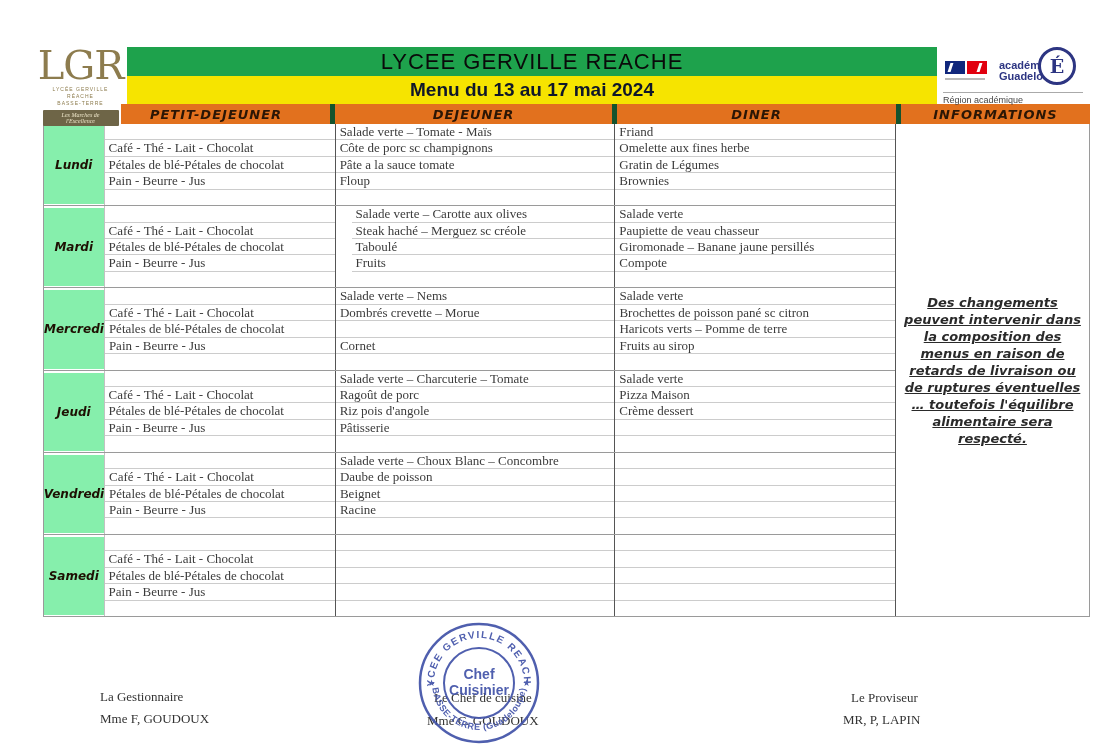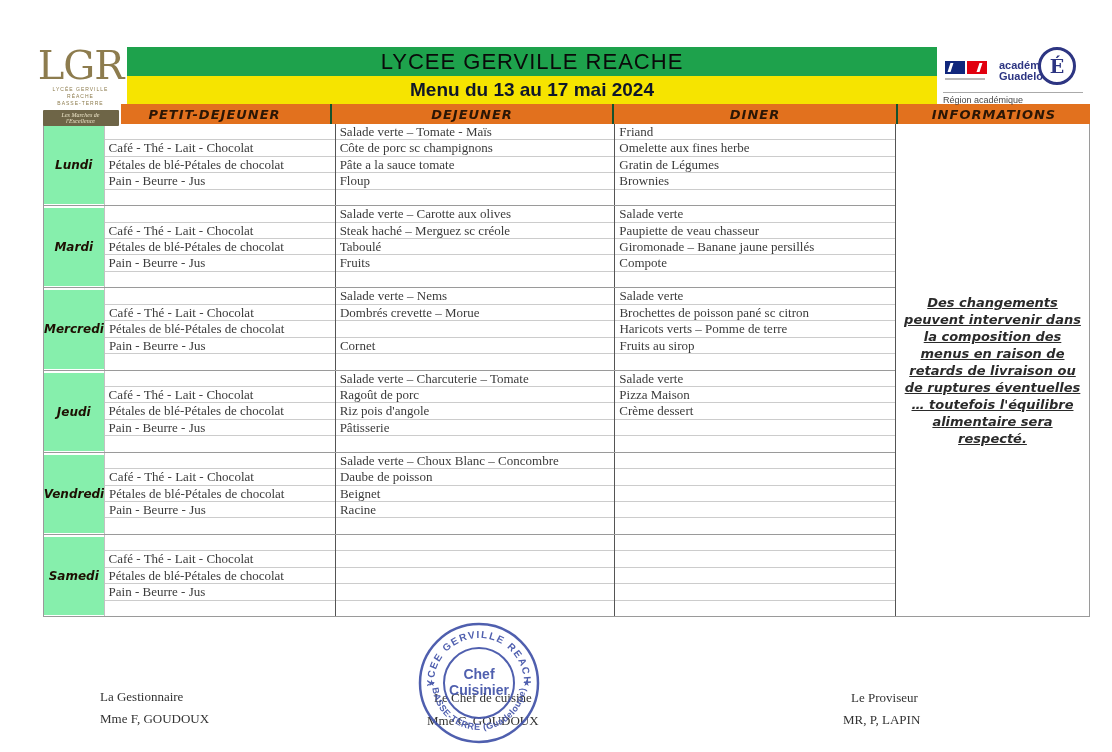--- a/index.html
+++ b/index.html
@@ -38,21 +38,21 @@
            font-family:"DejaVu Serif",serif;font-weight:bold;font-size:19px;color:#2d3582;}
   .acad-div{position:absolute;left:2px;top:45px;width:140px;height:1px;background:#aaa;}
   .region{position:absolute;left:2px;top:48px;font-family:"Liberation Sans",sans-serif;font-size:9px;color:#444;}
 
   
   .script{font-family:"DejaVu Sans",sans-serif;font-style:italic;font-weight:bold;}
   .menu-table{position:absolute;left:43px;top:104px;width:1047px;}
   .header-row{display:flex;height:20px;background:#E2711E;box-sizing:border-box;}
   .hcell{box-sizing:border-box;display:flex;align-items:center;justify-content:center;
          font-size:13px;color:#2b1605;letter-spacing:1px;}
-  .hcell + .hcell{border-left:2px solid #14532d;}
+  .hcell + .hcell{border-left:5px solid #14532d;}
   .tbody{position:relative;width:1047px;height:493px;box-sizing:border-box;
          border:1px solid #9a9a9a;border-top:none;}
   .rows{position:absolute;left:0;top:0;width:852px;height:100%;display:flex;flex-direction:column;}
   .day-row{flex:1;display:flex;box-sizing:border-box;border-bottom:1px solid #9a9a9a;}
   .day-row:last-child{border-bottom:none;}
   .day-label{width:60px;box-sizing:border-box;background:#86efac;border-top:2px solid #fff;border-bottom:1px solid #fff;
              display:flex;align-items:center;justify-content:center;font-size:12px;color:#1e1003;}
   .menu-col{box-sizing:border-box;display:flex;flex-direction:column;}
   .menu-col.c0{border-left:1px solid #c2c2c2;}
   .menu-col.c1,.menu-col.c2{border-left:1px solid #555;}
@@ -141,21 +141,21 @@
         </div>
         <div class="day-row">
           <div class="day-label script">Mardi</div>
           <div class="menu-col c0" style="width: 233px;">
             <div class="line"></div>
             <div class="line">Café - Thé - Lait - Chocolat</div>
             <div class="line">Pétales de blé-Pétales de chocolat</div>
             <div class="line">Pain - Beurre - Jus</div>
             <div class="line"></div>
           </div>
-          <div class="menu-col c1" style="width: 282px;">
+          <div class="menu-col c1" style="width: 282px; padding-left: 16px;">
             <div class="line">Salade verte – Carotte aux olives</div>
             <div class="line">Steak haché – Merguez sc créole</div>
             <div class="line">Taboulé</div>
             <div class="line">Fruits</div>
             <div class="line"></div>
           </div>
           <div class="menu-col c2" style="width: 284px;">
             <div class="line">Salade verte</div>
             <div class="line">Paupiette de veau chasseur</div>
             <div class="line">Giromonade – Banane jaune persillés</div>

